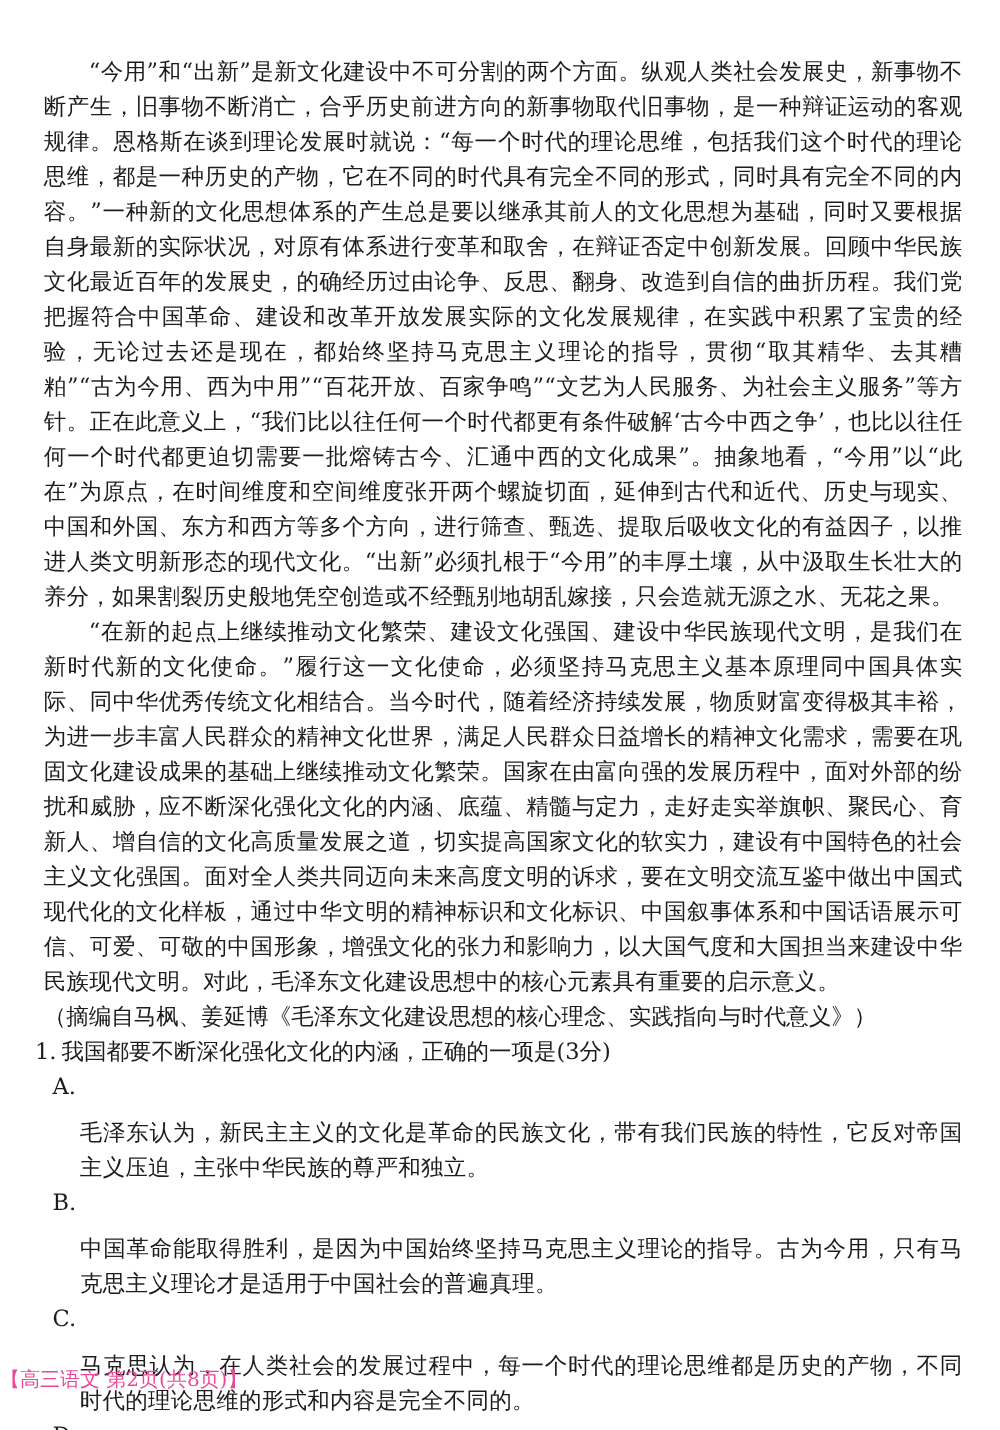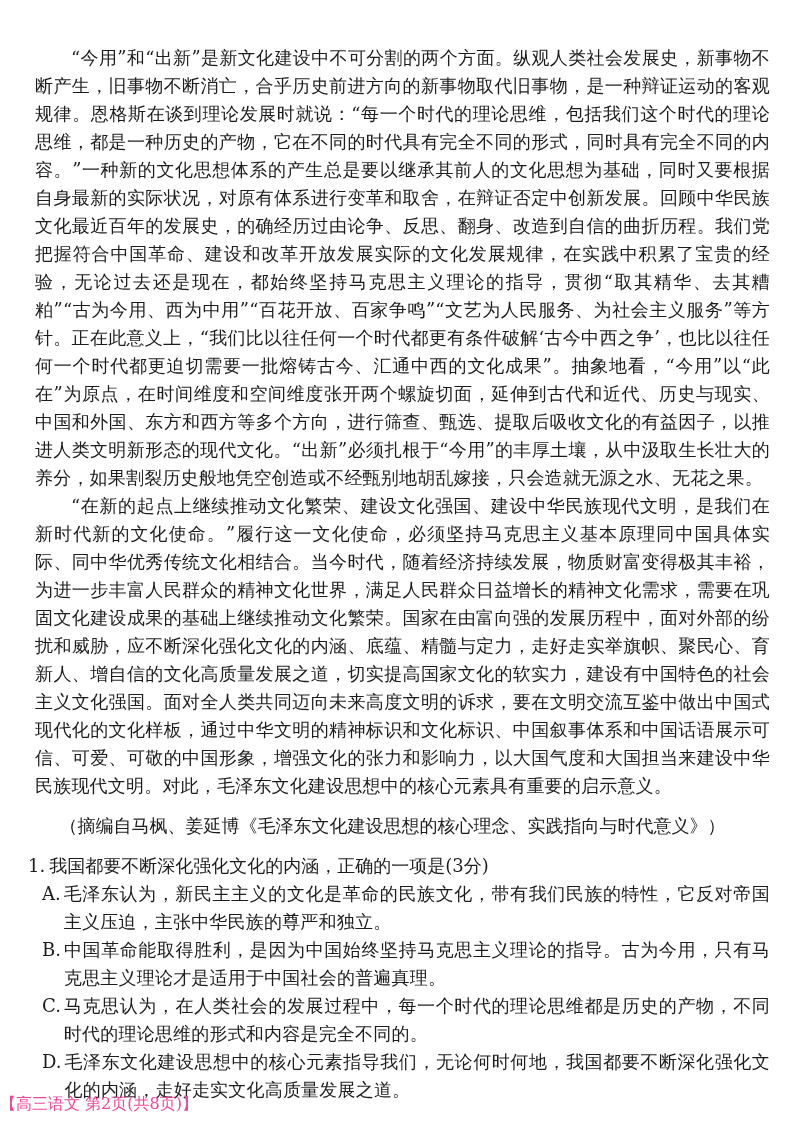--- a/index.html
+++ b/index.html
@@ -20,22 +20,22 @@
     padding: 44px 30px 0 35px;
     overflow: hidden;
   }
   .para {
     margin: 0;
     text-align: justify;
     text-indent: 2em;
     letter-spacing: 0.2px;
   }
   .attribution {
-    margin: 12px;
-    text-align: center;
+    margin: 0;
+    text-align: left;
     padding-right: 20px;
   }
   .question {
     margin-left: -7px; 
   }
   .q-stem {
     display: flex;
     align-items: flex-start;
   }
   .q-num {
@@ -52,20 +52,21 @@
     margin-left: 14px;
   }
   .opt-label {
     white-space: pre;
     padding-right: 3px;
   }
   .opt-text {
     flex: 1;
     text-align: justify;
     letter-spacing: 0.2px;
+    margin-top: 37px;
   }
   .footer {
     position: absolute;
     left: 0;
     right: 0;
     bottom: 26px;
     font-size: 16px;
     color: #ec4899;
   }
 </style>

